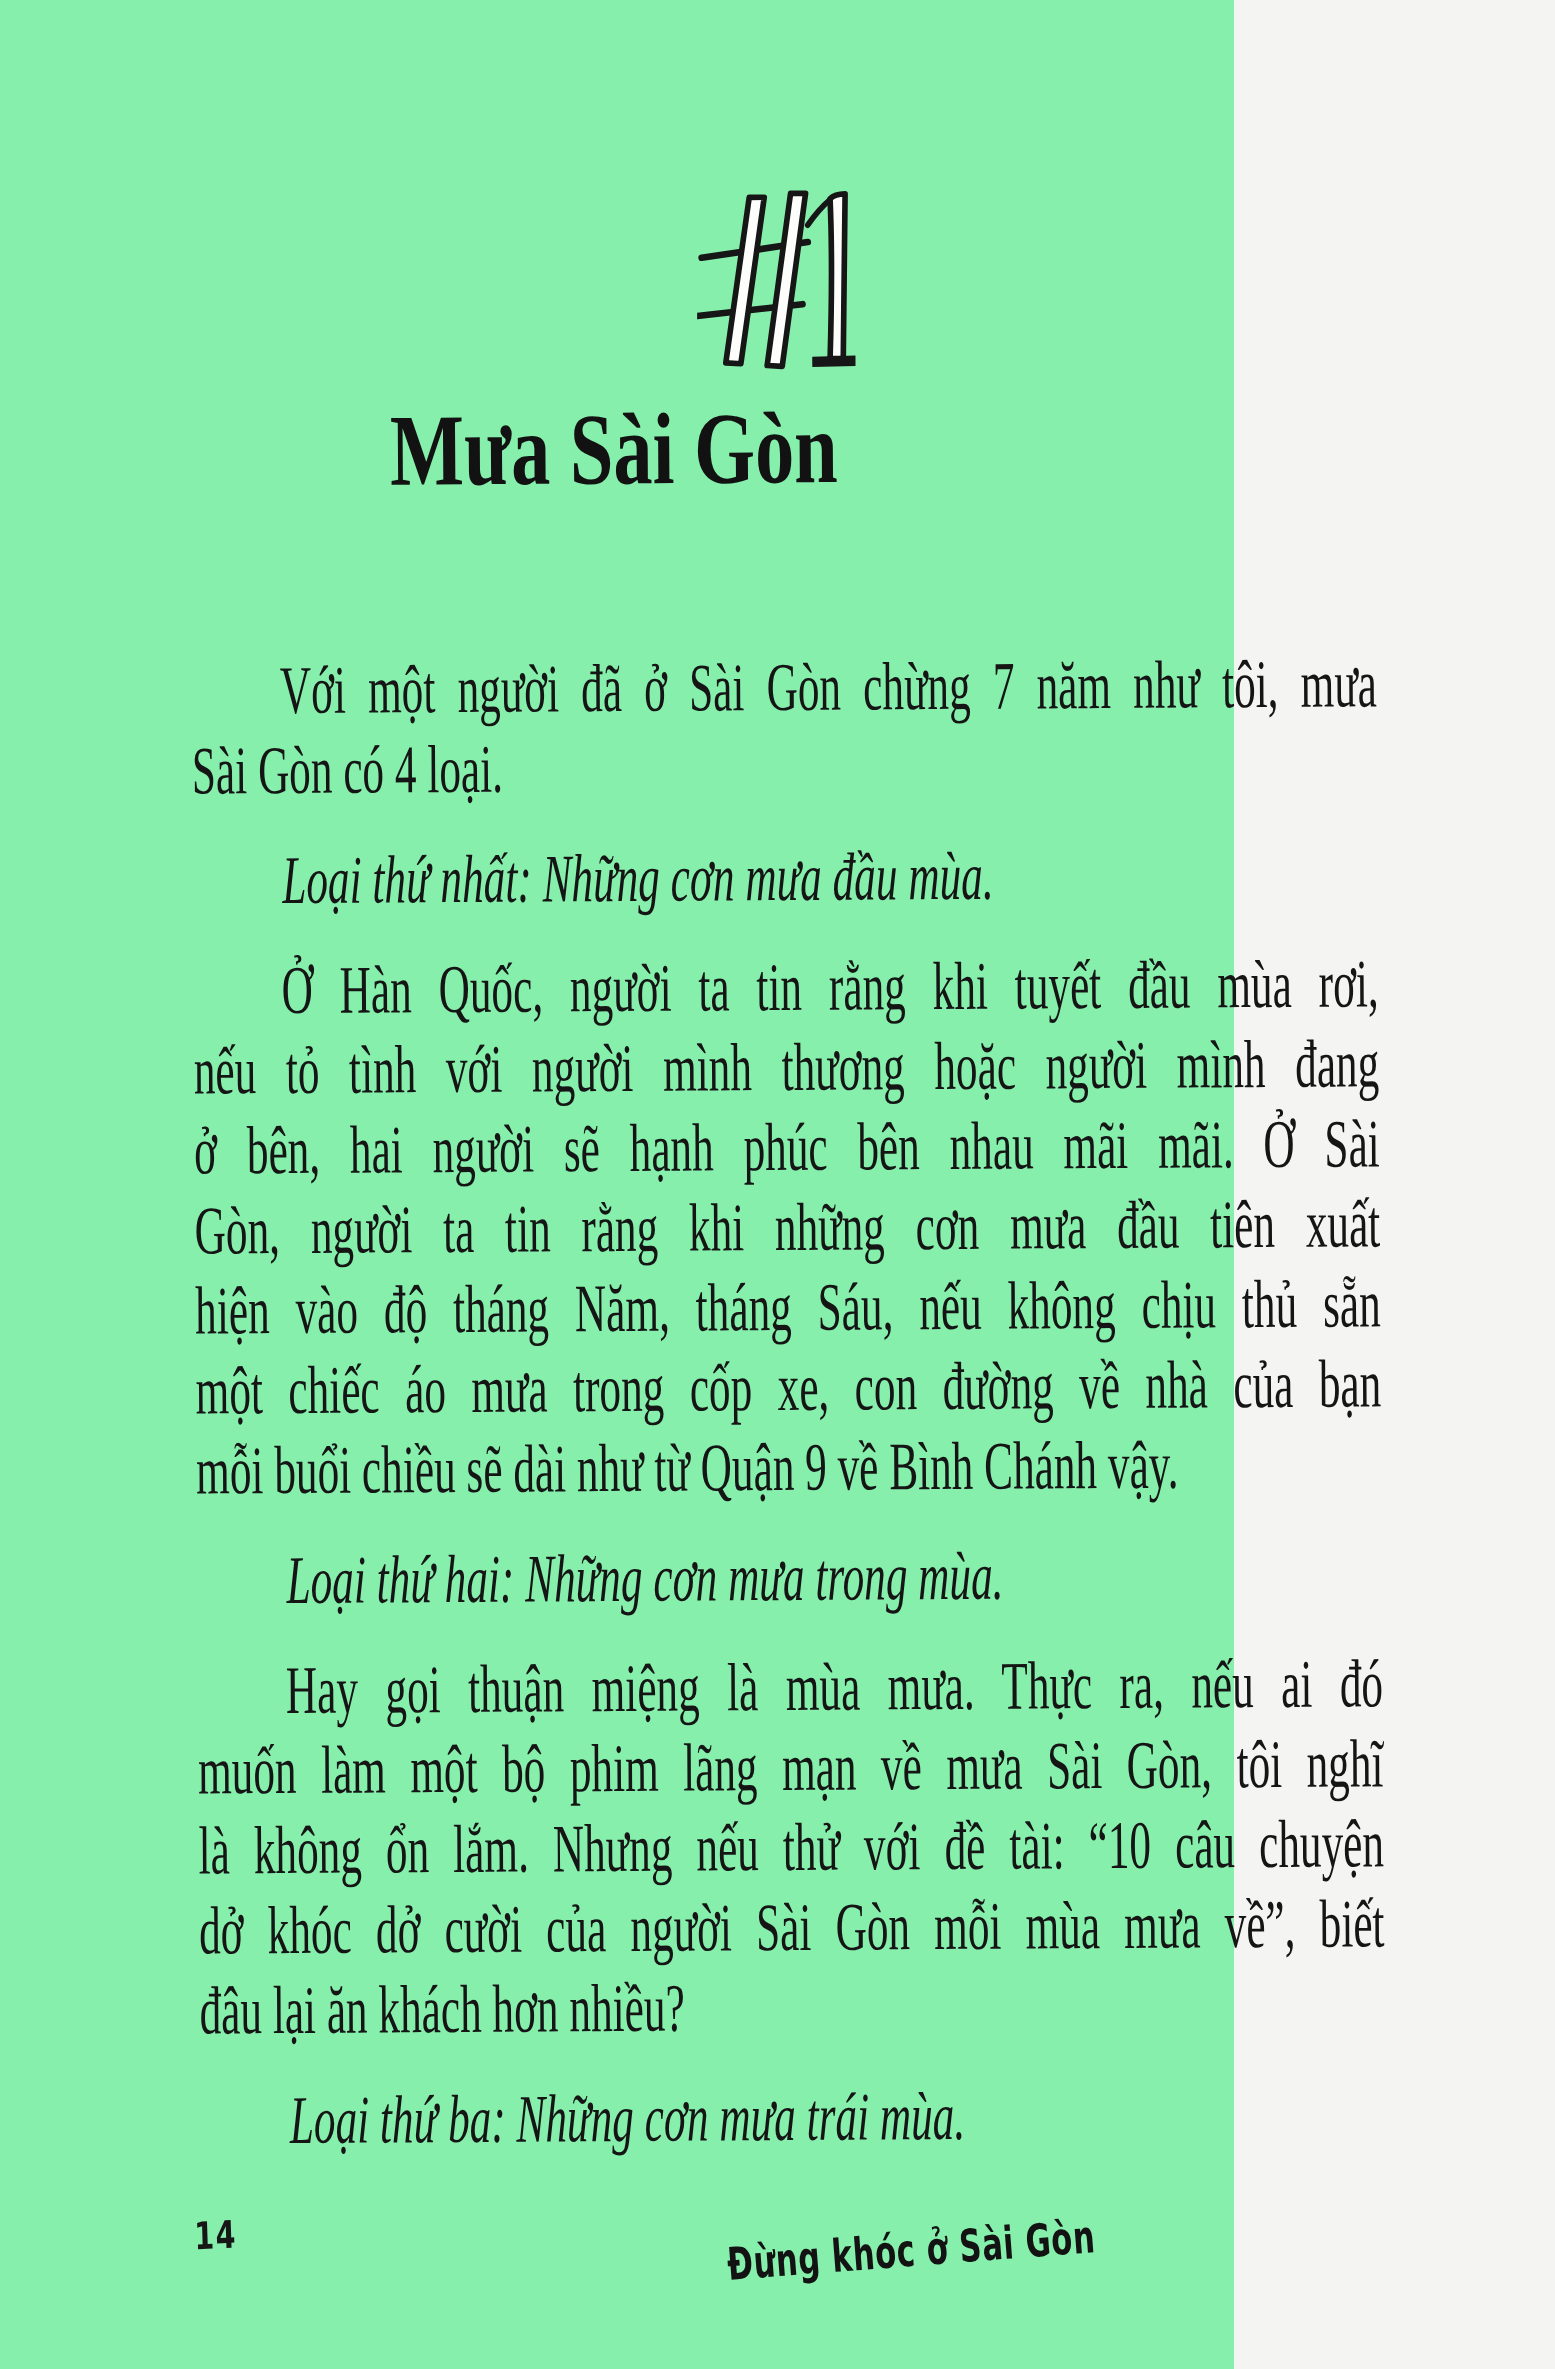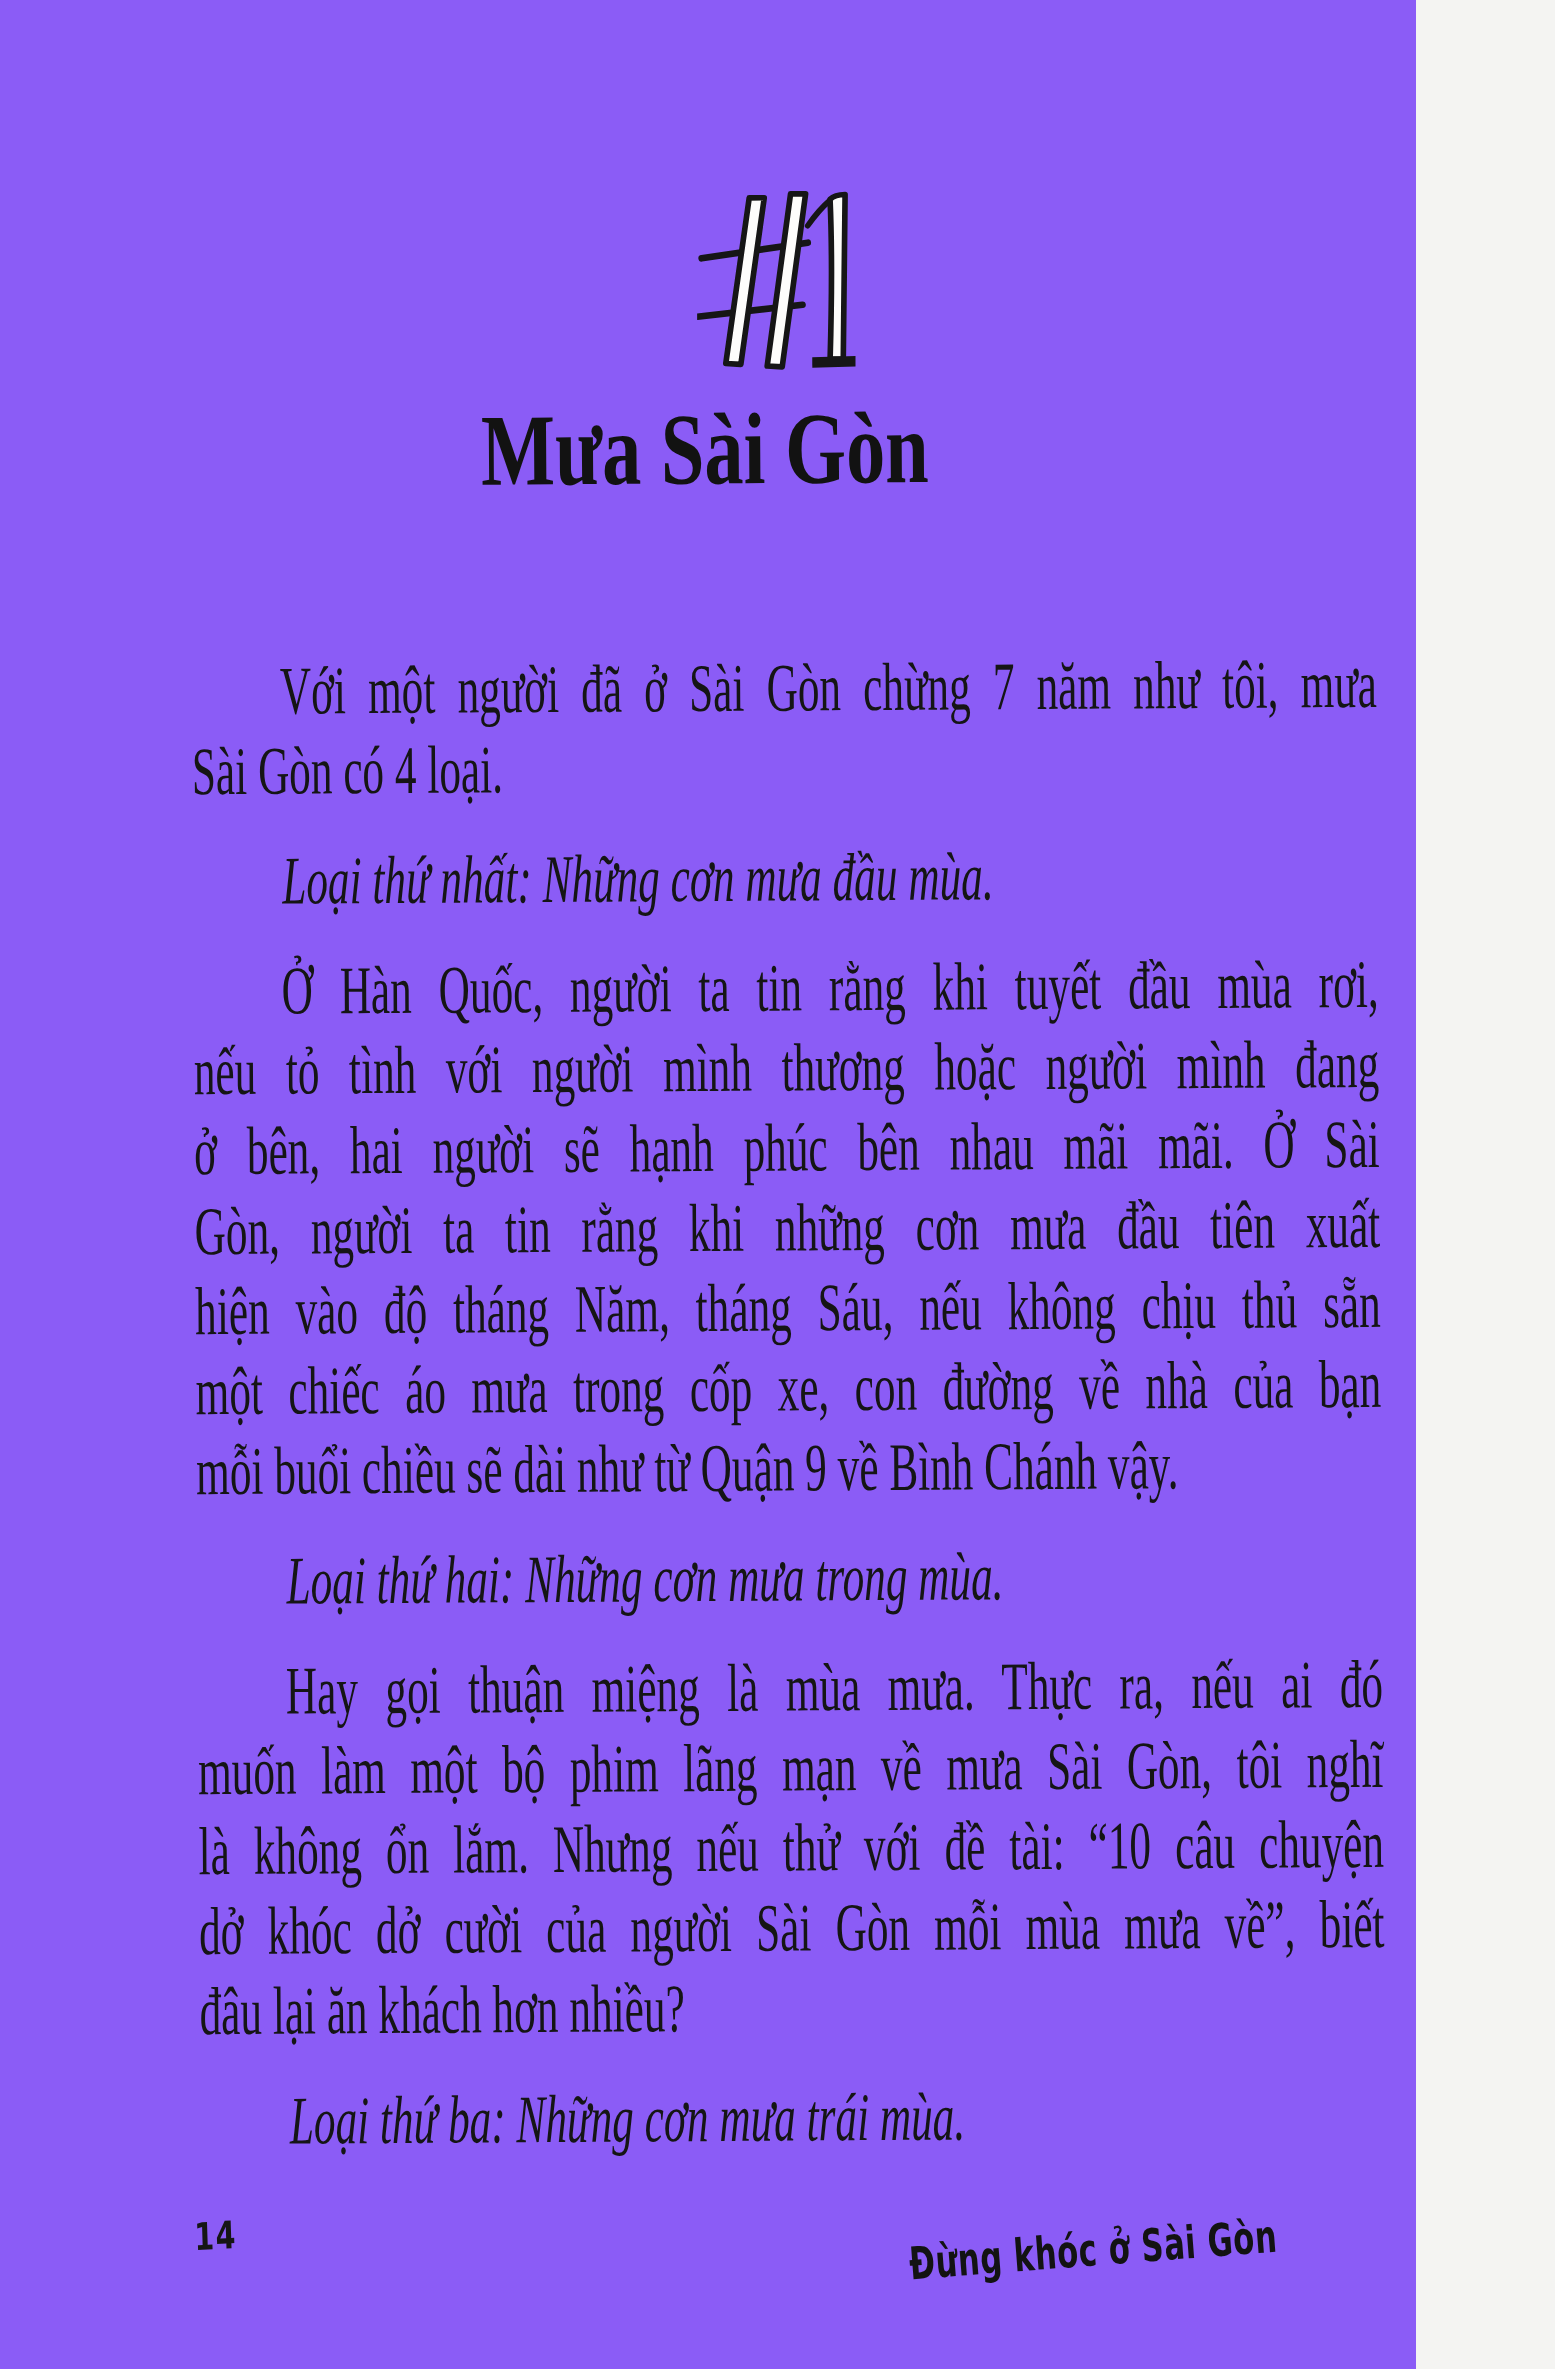--- a/index.html
+++ b/index.html
@@ -4,22 +4,22 @@
 <style>
   html,body{margin:0;padding:0;}
   body{
     width:1556px;height:2369px;
     background:#f4f4f2;
     font-family:"Liberation Serif", serif;
     overflow:hidden;
   }
   .page{
     position:relative;
-    width:1416px;height:2369px;
-    background:#8b5cf6;
+    width:1234px;height:2369px;
+    background:#86efac;
     color:#141414;
   }
   .scan{
     position:absolute;inset:0;
     transform:rotate(-0.35deg);
     transform-origin:50% 40%;
   }
   
   .chapter-graphic{
     position:absolute;

